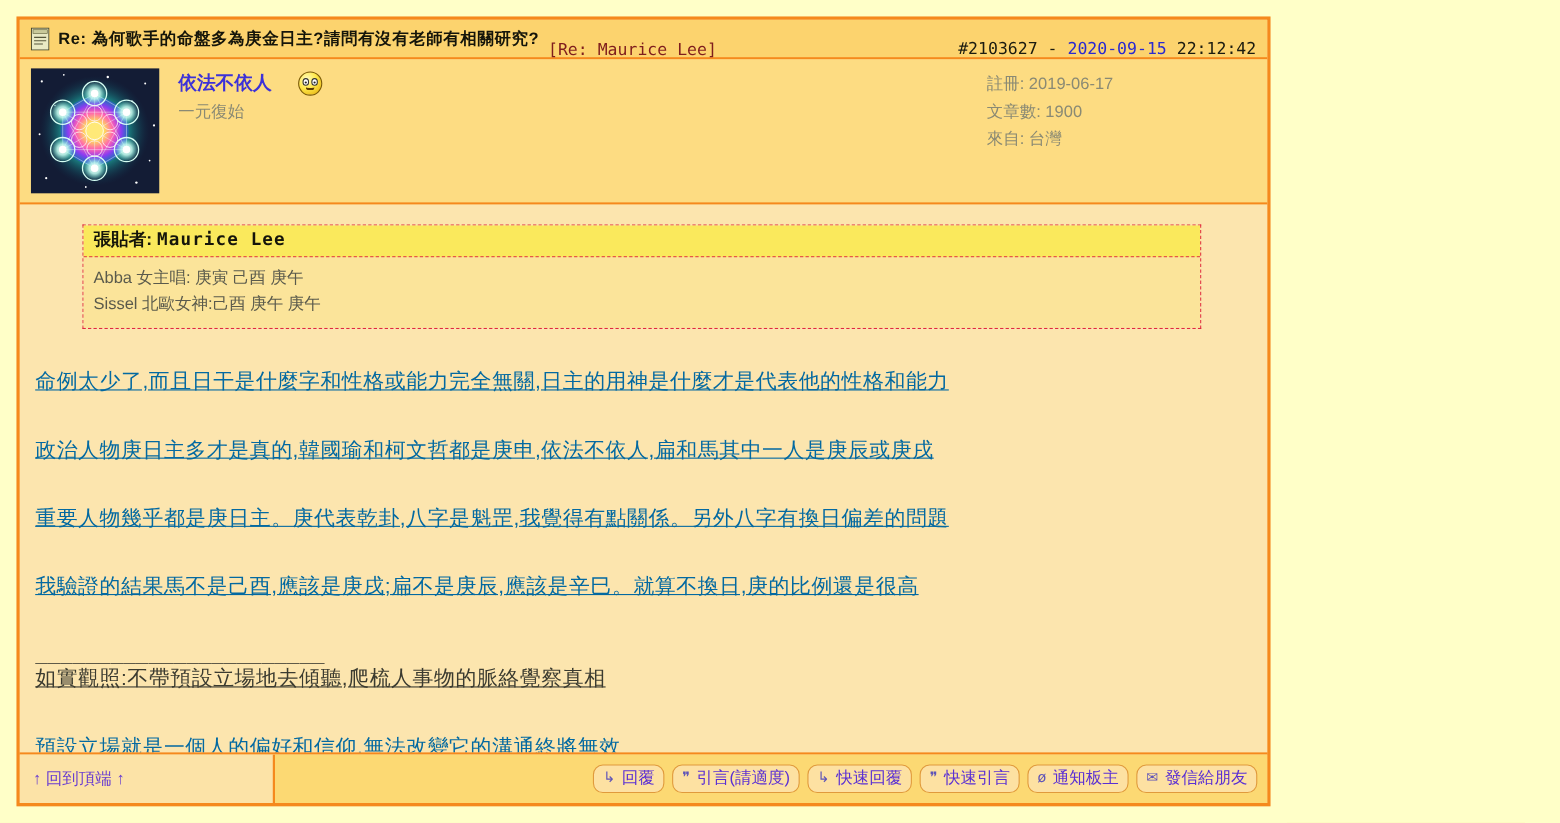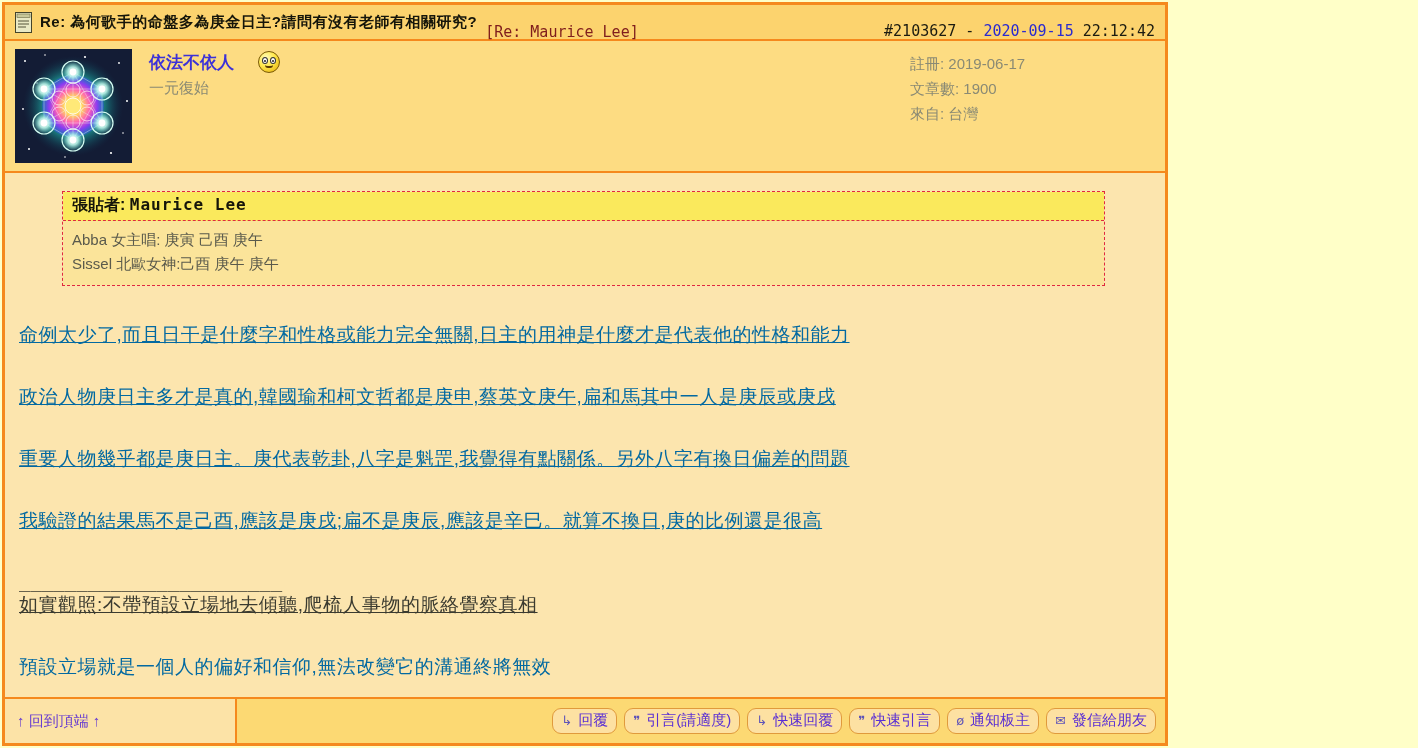--- a/index.html
+++ b/index.html
@@ -1,35 +1,35 @@
 <!DOCTYPE html>
 <html><head>
 <meta charset="utf-8">
 <style>
   * { margin:0; padding:0; box-sizing:border-box; }
   html,body { width:1418px; height:748px; overflow:hidden; }
   body { font-family:"Liberation Sans","DejaVu Sans",sans-serif; background:#ffffc8; }
-  .page { width:1170px; height:748px; padding:2px; background:#ffffc8; }
+  .page { width:1170px; height:748px; padding:15px; background:#ffffc8; }
   .frame { width:100%; height:100%; border:3px solid #f5891d; display:flex; flex-direction:column; background:#fce5ae; }
 
   
   .titlebar { height:36px; flex:0 0 36px; background:#fcd36e; border-bottom:2px solid #f5891d;
               display:flex; align-items:center; padding:0 10px; gap:8px; }
   .note-icon { width:17px; height:21px; flex:0 0 17px; }
   .title-text { font-size:15px; font-weight:bold; color:#15150a; letter-spacing:.5px; white-space:nowrap; }
   .title-replink { font-size:15px; color:#7f1d1d; font-family:"DejaVu Sans Mono",monospace; text-decoration:none; cursor:pointer;margin-top:20px; }
   .postmeta { margin-left:auto; font-family:"DejaVu Sans Mono",monospace; font-size:15px; color:#1b1b10; white-space:nowrap;margin-top:18px; }
   .postmeta .date { color:#2a2ad0; }
 
   
   .userrow { height:132px; flex:0 0 132px; background:#fddc82; border-bottom:2px solid #f5891d;
              display:flex; padding:8px 10px; }
   .avatar { width:117px; height:114px; flex:0 0 117px; cursor:pointer; display:block; }
   .usercol { margin-left:17px; padding-top:2px; }
-  .username-line { display:flex; align-items:flex-start; gap:24px; }
+  .username-line { display:flex; align-items:flex-end; gap:24px; }
   .username { font-size:17px; font-weight:bold; color:#3c31d8; text-decoration:none; cursor:pointer; }
   .usertitle { font-size:15px; color:#8a8a74; margin-top:5px; }
   .userinfo { margin-left:auto; width:245px; padding-top:2px; font-size:15px; color:#8a8a74; line-height:25px; }
 
   
   .postbody { flex:1 1 auto; background:#fce5ae; padding:16px 60px 0 14px; overflow:hidden; }
   .quotebox { margin:2px 0 36px 43px; border:1px dashed #e02840; }
   .quotehead { background:#fae95c; border-bottom:1px dashed #e02840; padding:3px 9px 4px;
                font-size:16px; font-weight:bold; color:#15150a; }
   .quotehead .qname { font-family:"DejaVu Sans Mono",monospace; letter-spacing:1px; }
@@ -169,21 +169,21 @@
 
     <div class="postbody">
       <div class="quotebox">
         <div class="quotehead"><span>張貼者: </span><span class="qname">Maurice Lee</span></div>
         <div class="quotelines">
           <div>Abba 女主唱:  庚寅 己酉 庚午</div>
           <div>Sissel 北歐女神:己酉 庚午 庚午</div>
         </div>
       </div>
       <p class="para">命例太少了,而且日干是什麼字和性格或能力完全無關,日主的用神是什麼才是代表他的性格和能力</p>
-      <p class="para">政治人物庚日主多才是真的,韓國瑜和柯文哲都是庚申,蔡英文庚午,扁和馬其中一人是庚辰或庚戌</p>
+      <p class="para">政治人物庚日主多才是真的,韓國瑜和柯文哲都是庚申,依法不依人,扁和馬其中一人是庚辰或庚戌</p>
       <p class="para">重要人物幾乎都是庚日主。庚代表乾卦,八字是魁罡,我覺得有點關係。另外八字有換日偏差的問題</p>
       <p class="para">我驗證的結果馬不是己酉,應該是庚戌;扁不是庚辰,應該是辛巳。就算不換日,庚的比例還是很高</p>
       <div class="sigsep">_______________________</div>
       <p class="sig1">如實觀照:不帶預設立場地去傾聽,爬梳人事物的脈絡覺察真相</p>
       <p class="sig2">預設立場就是一個人的偏好和信仰,無法改變它的溝通終將無效</p>
     </div>
 
     <div class="footer">
       <div class="foot-left">
         <a class="backtotop">↑ 回到頂端 ↑</a>

